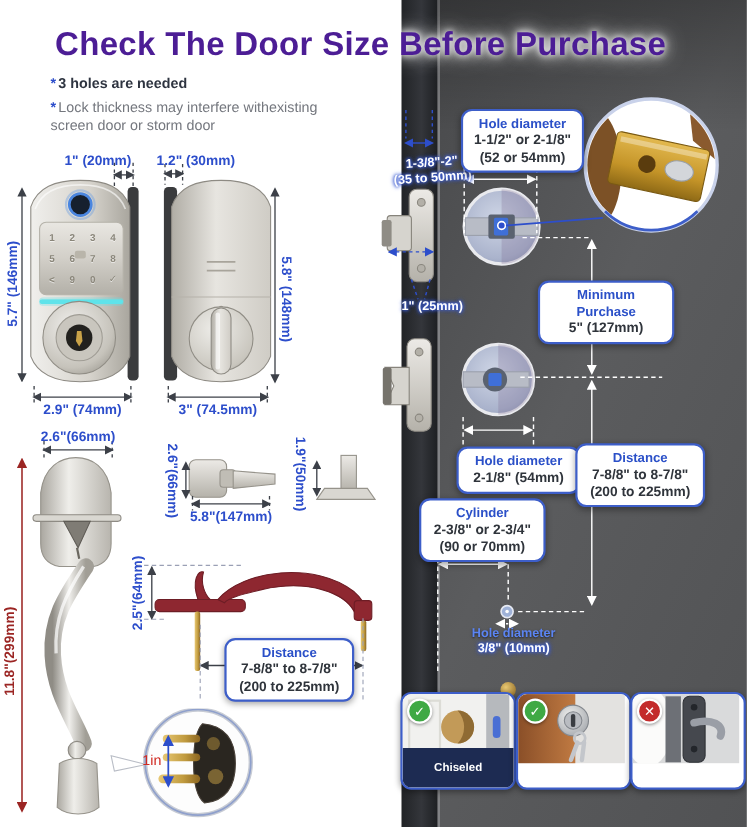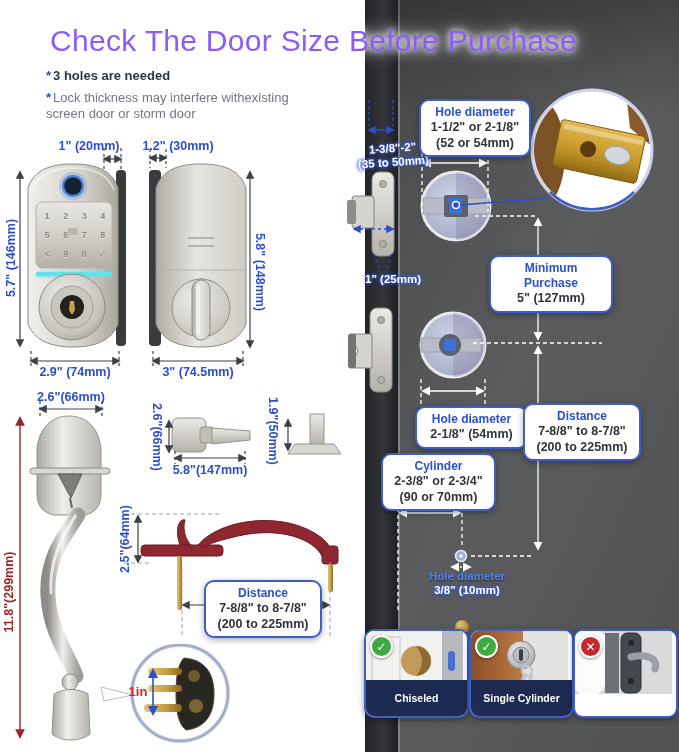--- a/index.html
+++ b/index.html
@@ -8,32 +8,32 @@
   .abs{position:absolute;}
   
   .door-edge{left:365px;top:0;width:33px;height:752px;
     background:linear-gradient(90deg,#212326 0%,#34363b 55%,#1d1f22 100%);}
   .door-face{left:398px;top:0;width:281px;height:752px;
     background:linear-gradient(115deg,#48494b 0%,#5b5c5e 45%,#515254 100%);
     border-left:2px solid #818285;}
   .door-shade{left:398px;top:0;width:281px;height:120px;
     background:linear-gradient(180deg,rgba(0,0,0,.28),rgba(0,0,0,0));}
   
-  .title{left:50px;top:24px;font-size:30px;font-weight:400;color:#8b5cf6;letter-spacing:.3px;white-space:nowrap;
+  .title{left:50px;top:24px;font-size:30px;font-weight:700;color:#4c1d95;letter-spacing:.3px;white-space:nowrap;
     text-shadow:0 0 6px rgba(255,255,255,.95),0 0 12px rgba(255,255,255,.9),0 0 20px rgba(255,255,255,.85);}
   .note1{left:46px;top:68px;font-size:13px;font-weight:bold;color:#2e3440;}
   .note2{left:46px;top:90px;font-size:13px;color:#74777e;width:280px;line-height:1.25;}
   .ast{color:#2d4ecb;font-weight:bold;margin-right:2px;}
   
   .dimc{position:absolute;transform:translate(-50%,-50%);white-space:nowrap;
         font-weight:bold;font-size:12.5px;color:#2d4ecb;z-index:6;}
   .rotl{transform:translate(-50%,-50%) rotate(-90deg);}
   .rotr{transform:translate(-50%,-50%) rotate(90deg);}
   .red{color:#9b2523;}
-  .magl{color:#d02a22;font-size:13px;font-weight:bold;}
+  .magl{color:#d02a22;font-size:13px;font-weight:normal;}
   
   .infobox{position:absolute;background:#fff;border:2px solid #3d5ec9;border-radius:10px;
     padding:4px 6px;text-align:center;line-height:1.25;z-index:7;
     box-shadow:0 2px 6px rgba(0,0,0,.35);}
   .infobox .bt{color:#2b50c8;font-weight:bold;font-size:12px;}
   .infobox .bv{color:#2f343b;font-weight:bold;font-size:12.5px;white-space:nowrap;}
   
   .dlabel{position:absolute;color:#fff;font-weight:bold;font-size:11.5px;text-align:center;line-height:1.25;z-index:6;
     text-shadow:0 0 3px #3b5bd0,0 0 3px #3b5bd0,0 0 5px #3b5bd0;transform:translate(-50%,0);white-space:nowrap;}
   .tilt{transform:translate(-50%,0) rotate(-4deg);}
@@ -419,21 +419,20 @@
       </defs>
       <rect x="0" y="0" width="97" height="63" fill="#e3e2e0"></rect>
       <rect x="0" y="0" width="52" height="63" fill="url(#wood)"></rect>
       <circle cx="50" cy="24" r="14" fill="url(#cylS)" stroke="#84888e"></circle>
       <circle cx="50" cy="24" r="8" fill="#b9bcc1" stroke="#84888e"></circle>
       <rect x="48" y="18" width="4" height="12" rx="2" fill="#3a3d42"></rect>
       <circle cx="56" cy="40" r="5" fill="none" stroke="#c3c6cb" stroke-width="2.5"></circle>
       <path d="M54,44 L48,60 M60,44 L58,60" stroke="#c3c6cb" stroke-width="4" stroke-linecap="round"></path>
     </svg>
     <div class="badge ok">✓</div>
-    <div class="card-label">Single Cylinder</div>
   </div>
 
   <div class="card" style="left:573px;top:629px">
     <svg class="card-img" width="97" height="63">
       <rect x="0" y="0" width="97" height="63" fill="#d9dadb"></rect>
       <ellipse cx="14" cy="30" rx="22" ry="36" fill="#fbfbfa"></ellipse>
       <rect x="30" y="2" width="14" height="60" fill="#6d7076"></rect>
       <rect x="46" y="2" width="20" height="60" rx="6" fill="#45484e" stroke="#2f3237"></rect>
       <circle cx="56" cy="12" r="3" fill="#23262b"></circle>
       <circle cx="56" cy="50" r="3" fill="#23262b"></circle>

